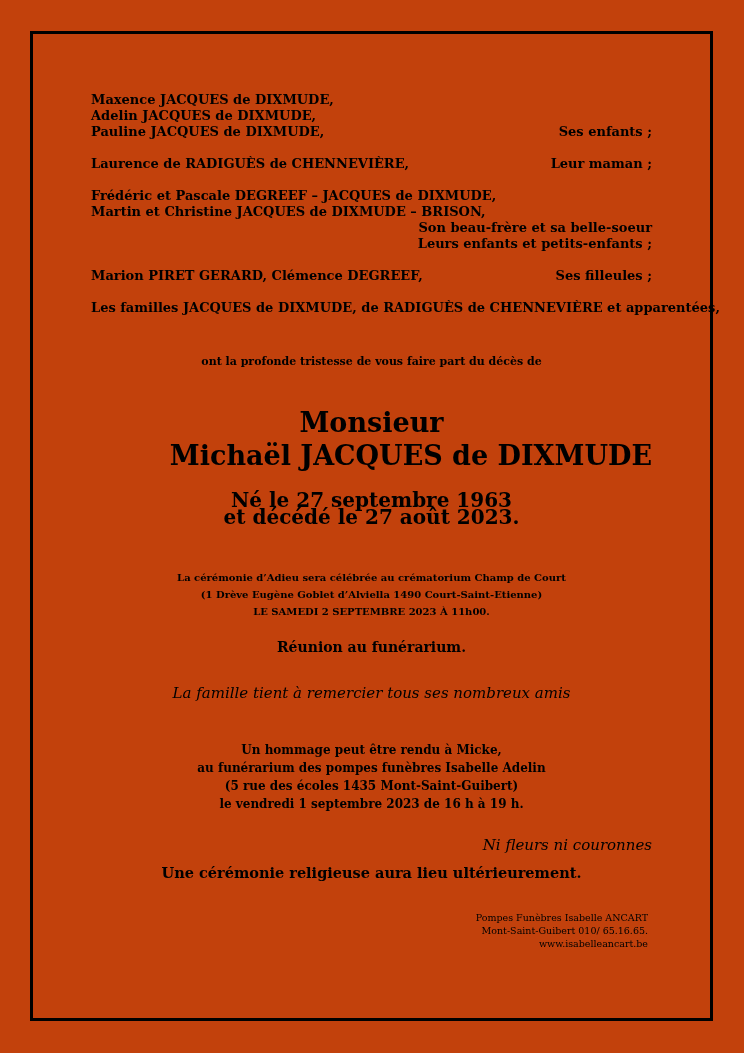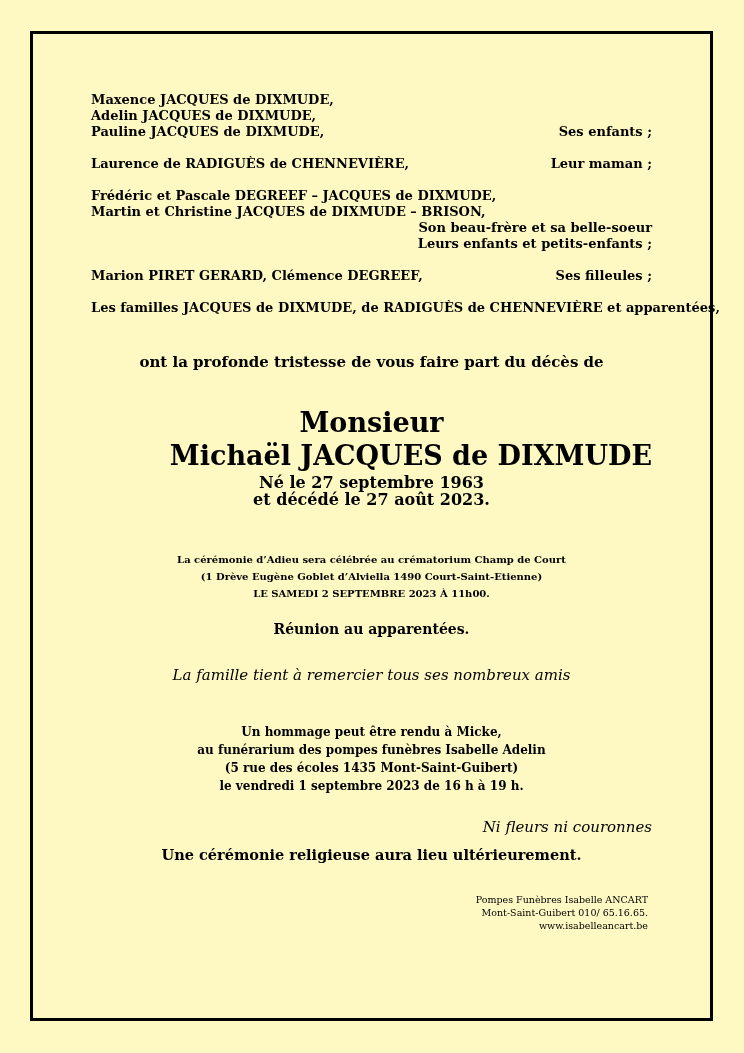--- a/index.html
+++ b/index.html
@@ -4,21 +4,21 @@
 <style>
   html, body {
     margin: 0;
     padding: 0;
     background: #ffffff;
   }
   .sheet {
     position: relative;
     width: 744px;
     height: 1053px;
-    background: #fef9c3;
+    background: #c2410c;
     color: #000000;
     font-family: "DejaVu Serif", serif;
     overflow: hidden;
   }
   .frame {
     position: absolute;
     left: 30px;
     top: 31px;
     width: 683px;
     height: 990px;
@@ -42,37 +42,37 @@
     min-height: 16px;
     white-space: nowrap;
   }
   .family-lines .fleft  { text-align: left; }
   .family-lines .fright { text-align: right; }
 
   .center { text-align: center; }
 
   .announcement {
     margin-top: 38px;
-    font-size: 15px;
+    font-size: 11px;
   }
   .deceased { margin-top: 36px; }
   .deceased-title {
     font-size: 27px;
     line-height: 33px;
     font-weight: bold;
   }
   .deceased-name {
     font-size: 27px;
     line-height: 33px;
     font-weight: bold;
     text-align: right;
   }
   .birth-death {
-    margin-top: 2px;
-    font-size: 16px;
+    margin-top: 20px;
+    font-size: 20px;
     line-height: 17px;
   }
   .ceremony {
     margin-top: 43px;
     font-size: 10px;
     line-height: 17px;
   }
   .reunion {
     margin-top: 19px;
     font-size: 14px;
@@ -184,21 +184,21 @@
           <div>et décédé le 27 août 2023.</div>
         </div>
       </div>
 
       <div class="ceremony center">
           <div>La cérémonie d’Adieu sera célébrée au crématorium Champ de Court</div>
           <div>(1 Drève Eugène Goblet d’Alviella 1490 Court-Saint-Etienne)</div>
           <div>LE SAMEDI 2 SEPTEMBRE 2023 À 11h00.</div>
         </div>
 
-      <div class="reunion center">Réunion au apparentées.</div>
+      <div class="reunion center">Réunion au funérarium.</div>
 
       <div class="thanks center">La famille tient à remercier tous ses nombreux amis</div>
 
       <div class="tribute center">
           <div>Un hommage peut être rendu à Micke,</div>
           <div>au funérarium des pompes funèbres Isabelle Adelin</div>
           <div>(5 rue des écoles 1435 Mont-Saint-Guibert)</div>
           <div>le vendredi 1 septembre 2023 de 16 h à 19 h.</div>
         </div>
 

